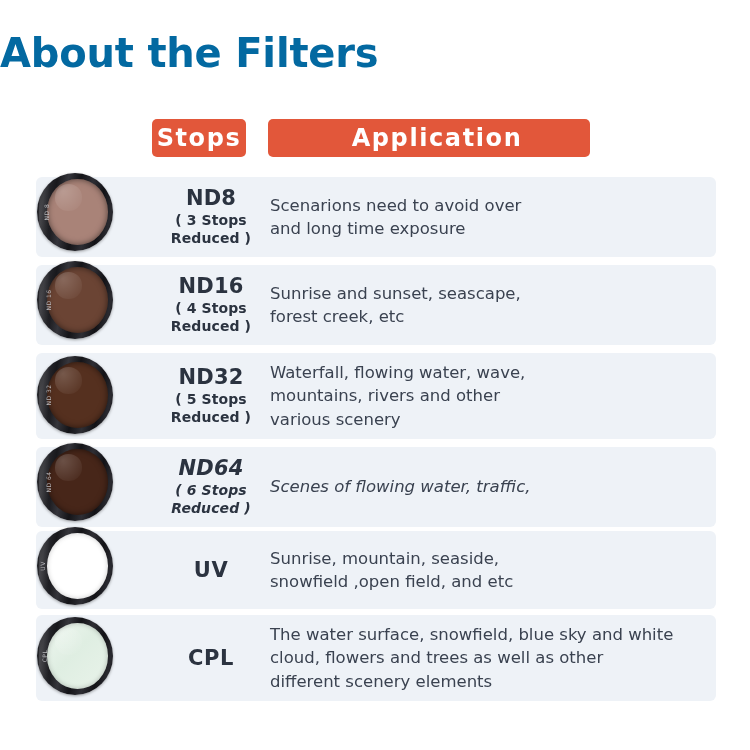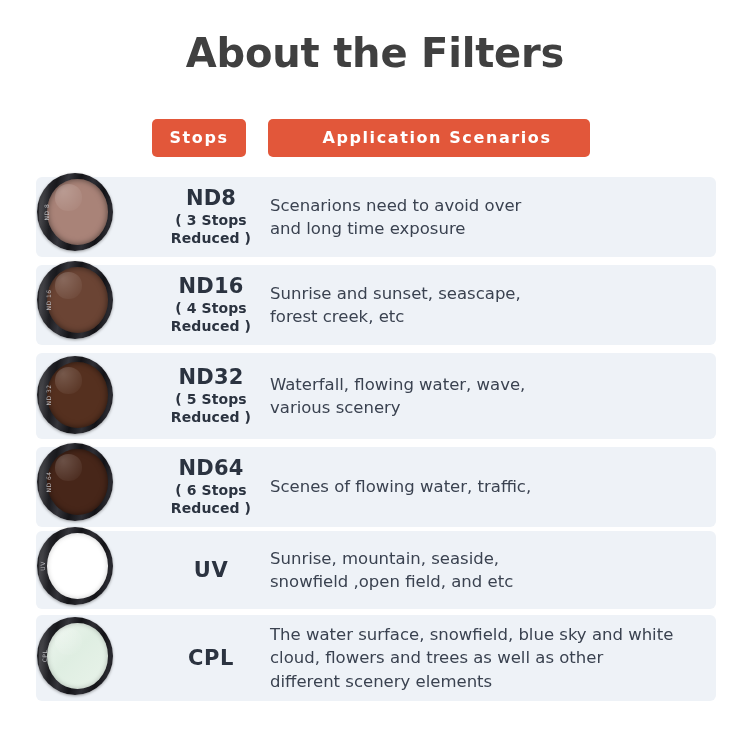--- a/index.html
+++ b/index.html
@@ -14,44 +14,44 @@
     overflow: hidden;
     position: relative;
   }
 
   
   .page-title {
     position: absolute;
     top: 30px;
     left: 0;
     width: 750px;
-    text-align: center;
+    text-align: left;
     font-size: 40px;
     font-weight: bold;
-    color: #404040;
+    color: #0369a1;
     letter-spacing: -0.2px;
     font-family: "DejaVu Sans", "Liberation Sans", sans-serif;
   }
 
   
   .header-row {
     position: absolute;
     top: 119px;
     left: 0;
     width: 750px;
     height: 38px;
   }
   .badge {
     position: absolute;
     height: 38px;
     line-height: 38px;
     background: #e2573a;
     border-radius: 5px;
     color: #ffffff;
-    font-size: 16px;
+    font-size: 24px;
     font-weight: bold;
     letter-spacing: 1.6px;
     text-align: center;
     box-sizing: border-box;
   }
   .badge-stops {
     left: 152px;
     width: 94px;
   }
   .badge-scenarios {
@@ -238,30 +238,31 @@
   </div>
 
   <div class="row" style="top:337px;height:86px;">
     <div class="stops-cell">
       <span class="stops-name">ND32</span>
       <span class="stops-sub">( 5 Stops</span>
       <span class="stops-sub">Reduced )</span>
     </div>
     <div class="desc-cell">
       <span class="desc-line">Waterfall, flowing water, wave,</span>
+      <span class="desc-line">mountains, rivers and other</span>
       <span class="desc-line">various scenery</span>
     </div>
   </div>
   <div class="filter" style="left:37px;top:340px;">
     <div class="filter-ring"></div>
     <div class="filter-glass" style="background:#55301f;"></div>
     <div class="filter-label">ND 32</div>
   </div>
 
-  <div class="row" style="top:431px;height:80px;">
+  <div class="row" style="top:431px;height:80px;font-style:italic;">
     <div class="stops-cell">
       <span class="stops-name">ND64</span>
       <span class="stops-sub">( 6 Stops</span>
       <span class="stops-sub">Reduced )</span>
     </div>
     <div class="desc-cell">
       <span class="desc-line">Scenes of flowing water, traffic,</span>
     </div>
   </div>
   <div class="filter" style="left:37px;top:427px;">

